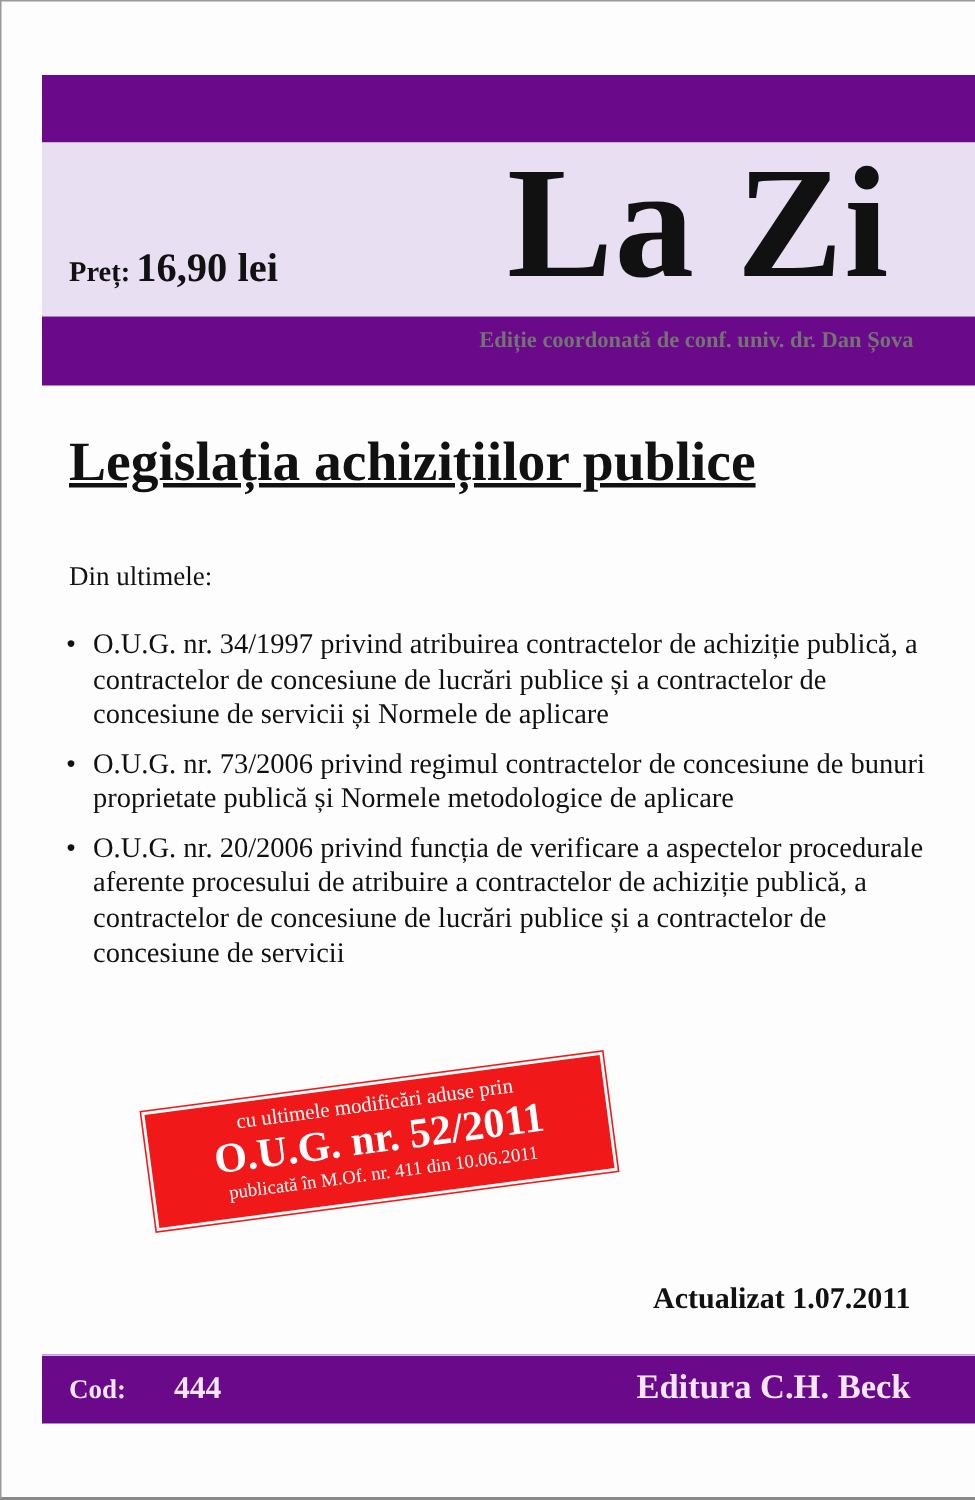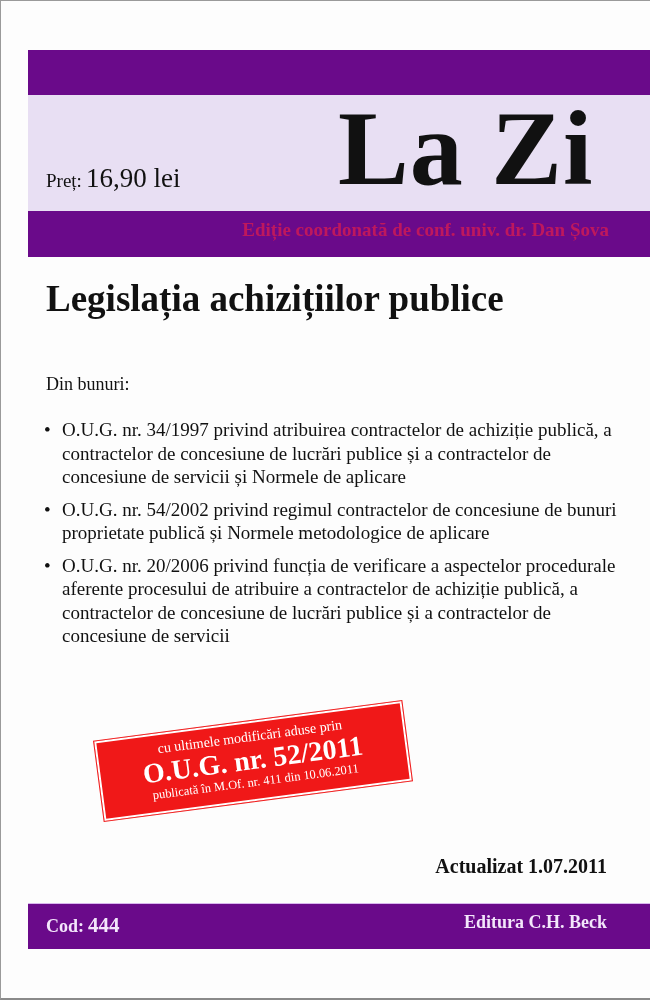--- a/index.html
+++ b/index.html
@@ -4,44 +4,44 @@
 <style>
   html, body { margin:0; padding:0; }
   body {
     width:650px; height:1000px; position:relative; overflow:hidden;
     background:#fdfdfd; font-family:"Liberation Serif","DejaVu Serif",serif; color:#111;
   }
   .frame { position:absolute; inset:0; border:1px solid #9a9a9a; border-right:none; border-bottom:2px solid #8a8a8a; box-sizing:border-box; pointer-events:none; }
   .band-top { position:absolute; left:28px; top:50px; width:622px; height:45px; background:#6a0a8a; }
   .band-light { position:absolute; left:28px; top:95px; width:622px; height:116px; background:#e8dff3; }
   .band-mid { position:absolute; left:28px; top:211px; width:622px; height:46px; background:#6a0a8a; }
-  .price { position:absolute; left:46px; top:163px; font-weight:normal; white-space:nowrap; }
+  .price { position:absolute; left:46px; top:163px; font-weight:bold; white-space:nowrap; }
   .price .label { font-size:19px; }
   .price .value { font-size:27px; }
   .brand { position:absolute; left:338px; top:96px; font-size:106px; font-weight:bold; line-height:1; letter-spacing:1px; white-space:nowrap; }
-  .editor { position:absolute; right:41px; top:219px; font-size:19px; font-weight:bold; color:#be185d; white-space:nowrap; }
-  .title { position:absolute; left:46px; top:277px; font-size:37px; font-weight:bold; white-space:nowrap; }
+  .editor { position:absolute; right:41px; top:219px; font-size:15px; font-weight:bold; color:#737373; white-space:nowrap; }
+  .title { position:absolute; left:46px; top:287px; font-size:37px; font-weight:bold; white-space:nowrap;text-decoration:underline; }
   .intro { position:absolute; left:46px; top:374px; font-size:18px; }
   .items { position:absolute; left:44px; top:418px; width:580px; margin:0; padding:0; list-style:none; }
   .items li { position:relative; padding-left:18px; font-size:19px; line-height:23.5px; margin-bottom:9px; }
   .items li .bullet { position:absolute; left:0; top:0; }
   .sticker {
     position:absolute; left:98px; top:721px; width:310px; height:80px;
     background:#f01818; border:2px solid #fff; outline:1px solid #f01818;
     transform:rotate(-7.5deg); color:#fff; text-align:center; box-sizing:border-box;
   }
   .sticker .s1 { font-size:14px; margin-top:6px; line-height:16px; }
   .sticker .s2 { font-size:28px; font-weight:bold; line-height:30px; }
   .sticker .s3 { font-size:12.5px; line-height:15px; }
   .updated { position:absolute; right:43px; top:855px; font-size:20px; font-weight:bold; white-space:nowrap; }
   .band-bottom { position:absolute; left:28px; top:903px; width:622px; height:45px; background:#6a0a8a; border-top:1px solid #d9b6ee; }
   .code { position:absolute; left:46px; top:913px; color:#f3e6fb; font-weight:bold; white-space:nowrap; }
   .code .label { font-size:18px;margin-top:19px; }
-  .code .value { font-size:21px; }
-  .publisher { position:absolute; right:43px; top:912px; color:#f3e6fb; font-size:18px; font-weight:bold; white-space:nowrap;text-align:center; }
+  .code .value { font-size:21px;margin-left:28px; }
+  .publisher { position:absolute; right:43px; top:912px; color:#f3e6fb; font-size:23px; font-weight:bold; white-space:nowrap;text-align:center; }
 </style>
 </head>
 <body>
 
 <div class="frame"></div>
 
 <div class="band-top"></div>
 <div class="band-light"></div>
 <div class="band-mid"></div>
 
@@ -49,30 +49,30 @@
   <span class="label">Preț:</span>
   <span class="value">16,90 lei</span>
 </div>
 
 <div class="brand">La Zi</div>
 
 <div class="editor">Ediție coordonată de conf. univ. dr. Dan Șova</div>
 
 <h1 class="title" style="margin:0">Legislația achizițiilor publice</h1>
 
-<div class="intro">Din bunuri:</div>
+<div class="intro">Din ultimele:</div>
 
 <ul class="items">
   <li>
     <span class="bullet">•</span>
     <span>O.U.G. nr. 34/1997 privind atribuirea contractelor de achiziție publică, a contractelor de concesiune de lucrări publice și a contractelor de concesiune de servicii și Normele de aplicare</span>
   </li>
   <li>
     <span class="bullet">•</span>
-    <span>O.U.G. nr. 54/2002 privind regimul contractelor de concesiune de bunuri proprietate publică și Normele metodologice de aplicare</span>
+    <span>O.U.G. nr. 73/2006 privind regimul contractelor de concesiune de bunuri proprietate publică și Normele metodologice de aplicare</span>
   </li>
   <li>
     <span class="bullet">•</span>
     <span>O.U.G. nr. 20/2006 privind funcția de verificare a aspectelor procedurale aferente procesului de atribuire a contractelor de achiziție publică, a contractelor de concesiune de lucrări publice și a contractelor de concesiune de servicii</span>
   </li>
 </ul>
 
 <div class="sticker">
   <div class="s1">cu ultimele modificări aduse prin</div>
   <div class="s2">O.U.G. nr. 52/2011</div>

